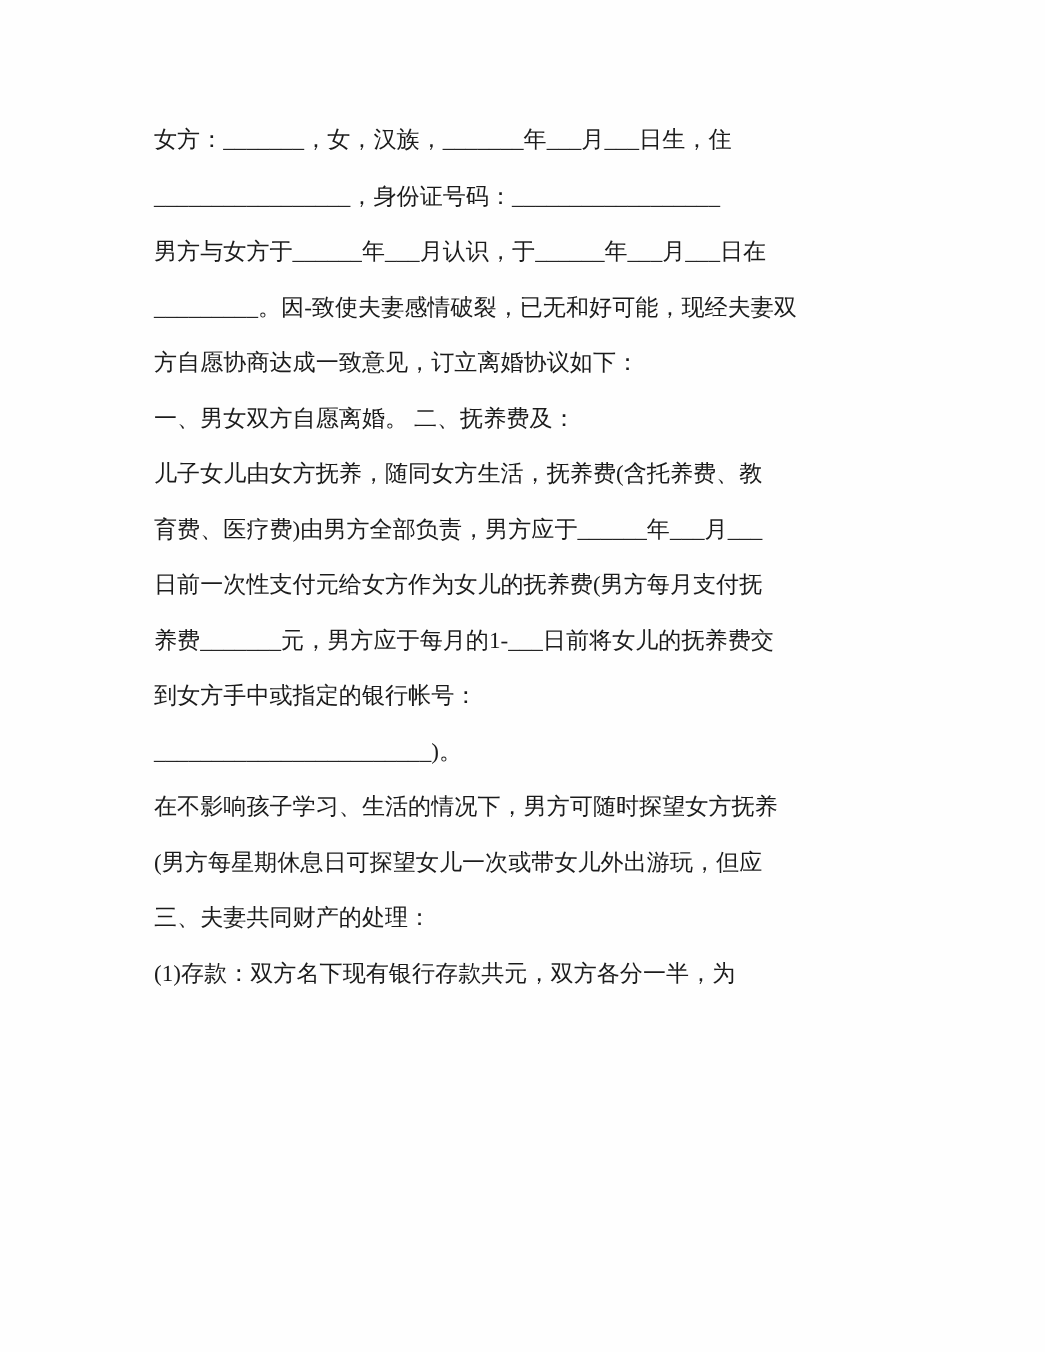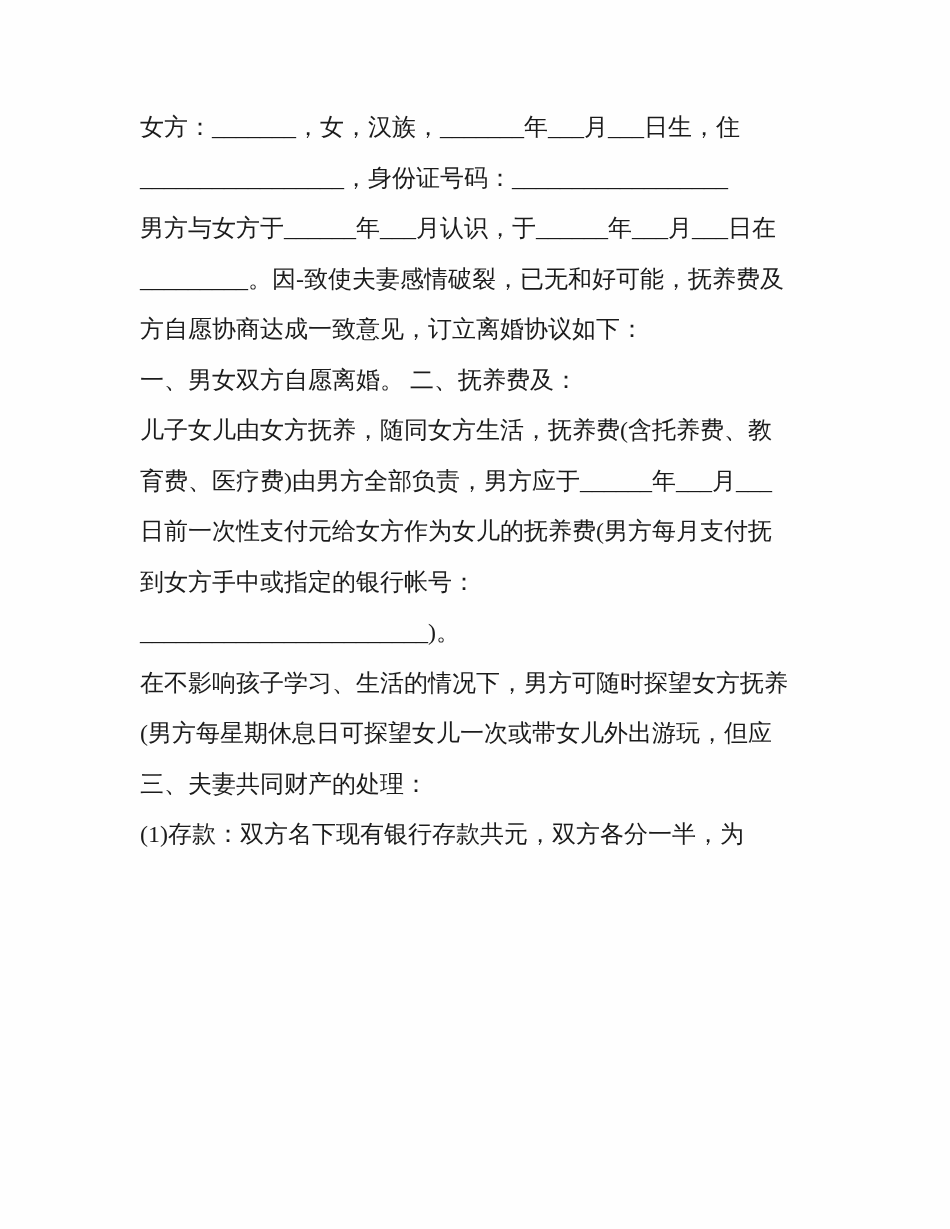--- a/index.html
+++ b/index.html
@@ -8,44 +8,45 @@
     background: #ffffff;
   }
   .page {
     position: relative;
     width: 950px;
     height: 1229px;
     box-sizing: border-box;
     background: #fefefe;
     padding: 102px 130px 0 140px;
     font-family: "Liberation Serif", "DejaVu Serif", serif;
-    font-size: 24px;
+    font-size: 21px;
     line-height: 50.5px;
     color: #1b1b1b;
     overflow: hidden;
   }
   .ln {
     margin: 0;
     padding: 0;
     white-space: pre;
     letter-spacing: 0px;
   }
 </style>
 </head>
 <body>
 
 <div class="page">
   <p class="ln">女方：_______，女，汉族，_______年___月___日生，住</p>
   <p class="ln">_________________，身份证号码：__________________</p>
   <p class="ln">男方与女方于______年___月认识，于______年___月___日在</p>
-  <p class="ln">_________。因-致使夫妻感情破裂，已无和好可能，抚养费及</p>
+  <p class="ln">_________。因-致使夫妻感情破裂，已无和好可能，现经夫妻双</p>
   <p class="ln">方自愿协商达成一致意见，订立离婚协议如下：</p>
   <p class="ln">一、男女双方自愿离婚。 二、抚养费及：</p>
   <p class="ln">儿子女儿由女方抚养，随同女方生活，抚养费(含托养费、教</p>
   <p class="ln">育费、医疗费)由男方全部负责，男方应于______年___月___</p>
   <p class="ln">日前一次性支付元给女方作为女儿的抚养费(男方每月支付抚</p>
+  <p class="ln">养费_______元，男方应于每月的1-___日前将女儿的抚养费交</p>
   <p class="ln">到女方手中或指定的银行帐号：</p>
   <p class="ln">________________________)。</p>
   <p class="ln">在不影响孩子学习、生活的情况下，男方可随时探望女方抚养</p>
   <p class="ln">(男方每星期休息日可探望女儿一次或带女儿外出游玩，但应</p>
   <p class="ln">三、夫妻共同财产的处理：</p>
   <p class="ln">(1)存款：双方名下现有银行存款共元，双方各分一半，为</p>
 </div>
 
 </body></html>

